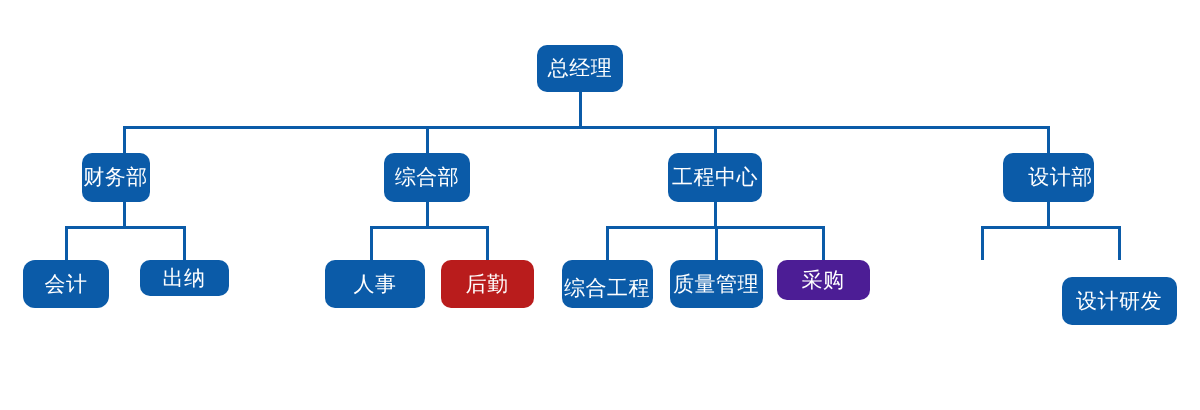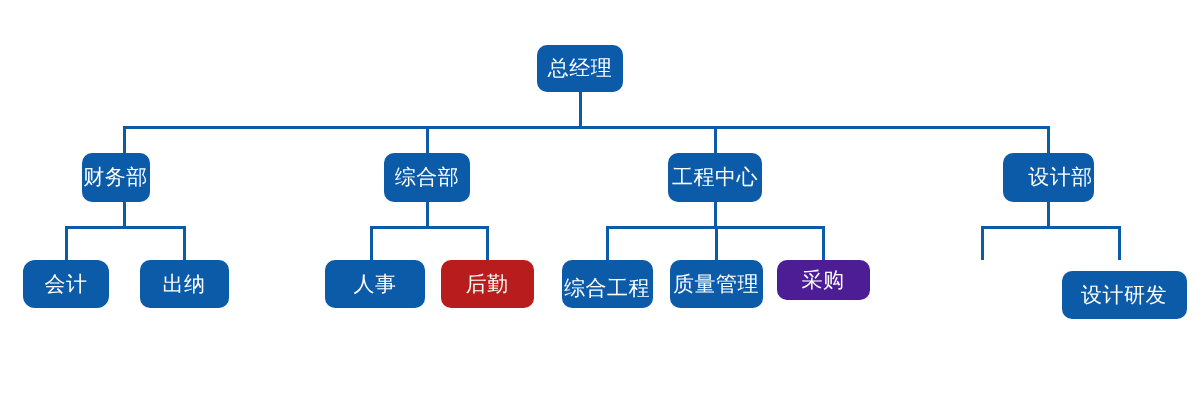--- a/index.html
+++ b/index.html
@@ -71,34 +71,34 @@
     </div>
     <div class="node level-2" style="left: 668px; top: 153px; width: 94px; height: 49px; background: rgb(11, 91, 168);">
       <span style="color: rgb(255, 255, 255);">工程中心</span>
     </div>
     <div class="node level-2" style="left: 1002.5px; top: 153px; width: 91px; height: 49px; background: rgb(11, 91, 168);">
       <span style="color: rgb(255, 255, 255); margin-left: 25px;">设计部</span>
     </div>
     <div class="node level-3" style="left: 23px; top: 260px; width: 86px; height: 48px; background: rgb(11, 91, 168); border-radius: 12px;">
       <span style="color: rgb(255, 255, 255);">会计</span>
     </div>
-    <div class="node level-3" style="left: 139.5px; top: 260px; width: 89px; height: 48px; background: rgb(11, 91, 168);">
+    <div class="node level-3" style="left: 139.5px; top: 260px; width: 89px; height: 36px; background: rgb(11, 91, 168);">
       <span style="color: rgb(255, 255, 255);">出纳</span>
     </div>
     <div class="node level-3" style="left: 325px; top: 260px; width: 100px; height: 48px; background: rgb(11, 91, 168);">
       <span style="color: rgb(255, 255, 255);">人事</span>
     </div>
     <div class="node level-3" style="left: 440.5px; top: 260px; width: 93px; height: 48px; background: #b91c1c;">
       <span style="color: rgb(255, 255, 255);">后勤</span>
     </div>
     <div class="node level-3" style="left: 561.5px; top: 260px; width: 91px; height: 48px; background: rgb(11, 91, 168);">
       <span style="color: rgb(255, 255, 255); margin-top: 8px;">综合工程</span>
     </div>
     <div class="node level-3" style="left: 669.5px; top: 260px; width: 93px; height: 48px; background: rgb(11, 91, 168);">
       <span style="color: rgb(255, 255, 255);">质量管理</span>
     </div>
     <div class="node level-3" style="left: 776.5px; top: 260px; width: 93px; height: 40px; background: #4c1d95;">
       <span style="color: rgb(255, 255, 255);">采购</span>
     </div>
-    <div class="node level-3" style="left: 1061.5px; top: 271px; width: 125px; height: 48px; background: rgb(11, 91, 168); text-align: right;">
+    <div class="node level-3" style="left: 1061.5px; top: 277px; width: 115px; height: 48px; background: rgb(11, 91, 168); text-align: right;">
       <span style="color: rgb(255, 255, 255);">设计研发</span>
     </div>
   </div>
 
 </body></html>

